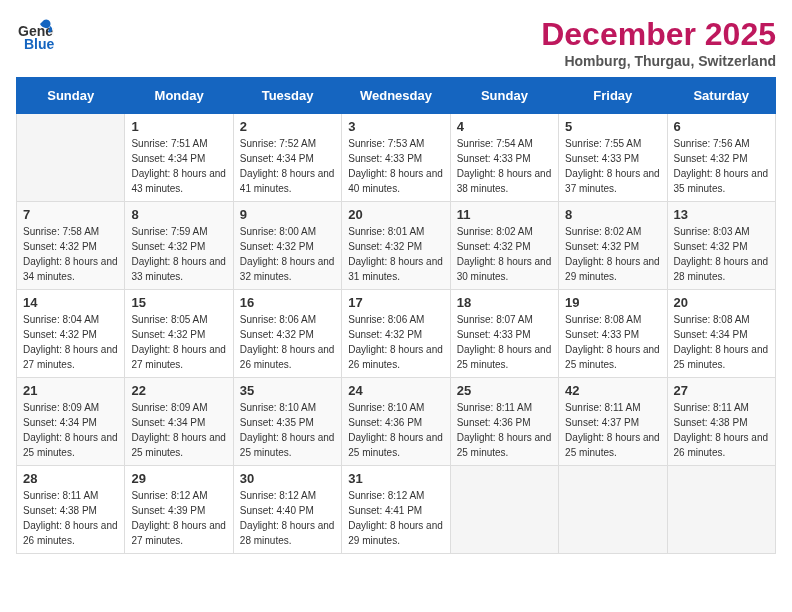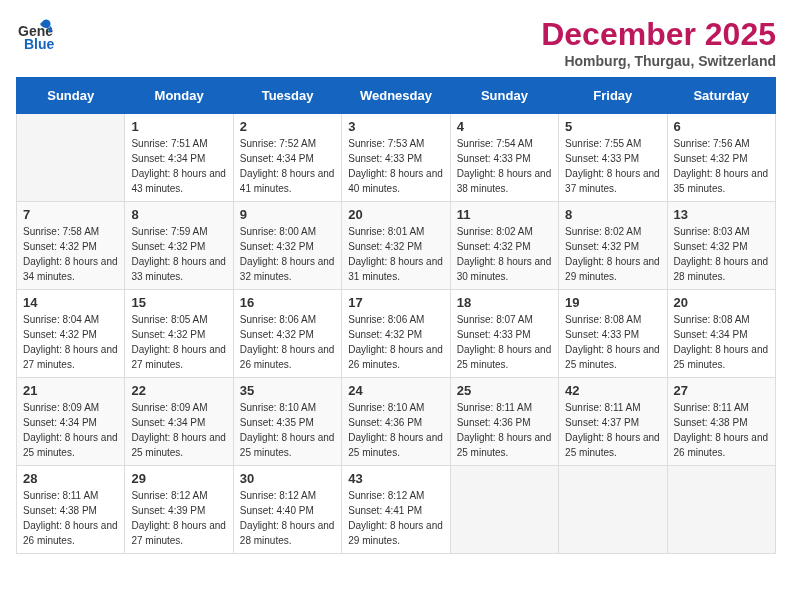--- a/index.html
+++ b/index.html
@@ -290,21 +290,21 @@
           Sunrise: 8:12 AM<br>Sunset: 4:39 PM<br>Daylight: 8 hours and 27 minutes.
         </div>
       </td>
         <td>
         <div class="day-number">30</div>
         <div class="day-info">
           Sunrise: 8:12 AM<br>Sunset: 4:40 PM<br>Daylight: 8 hours and 28 minutes.
         </div>
       </td>
         <td>
-        <div class="day-number">43</div>
+        <div class="day-number">31</div>
         <div class="day-info">
           Sunrise: 8:12 AM<br>Sunset: 4:41 PM<br>Daylight: 8 hours and 29 minutes.
         </div>
       </td>
         <td class="empty-cell"></td>
         <td class="empty-cell"></td>
         <td class="empty-cell"></td>
       </tr>
     </tbody>
 </table>

